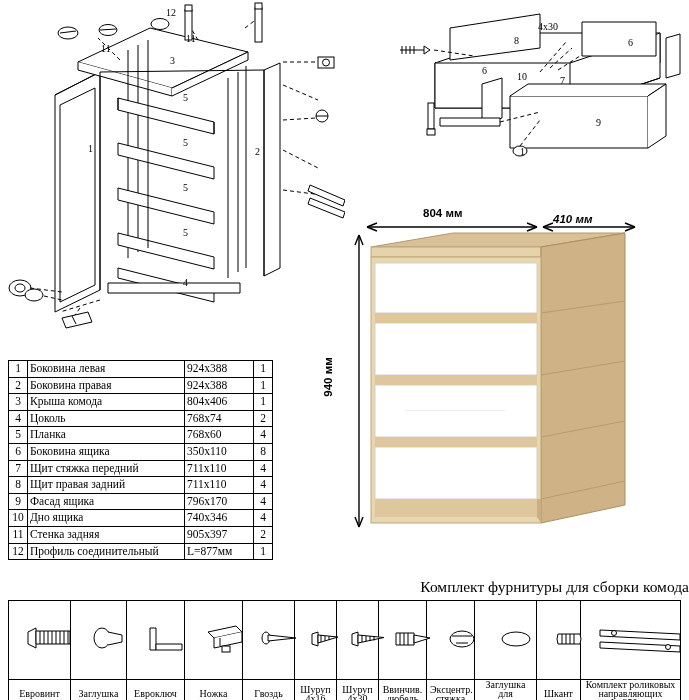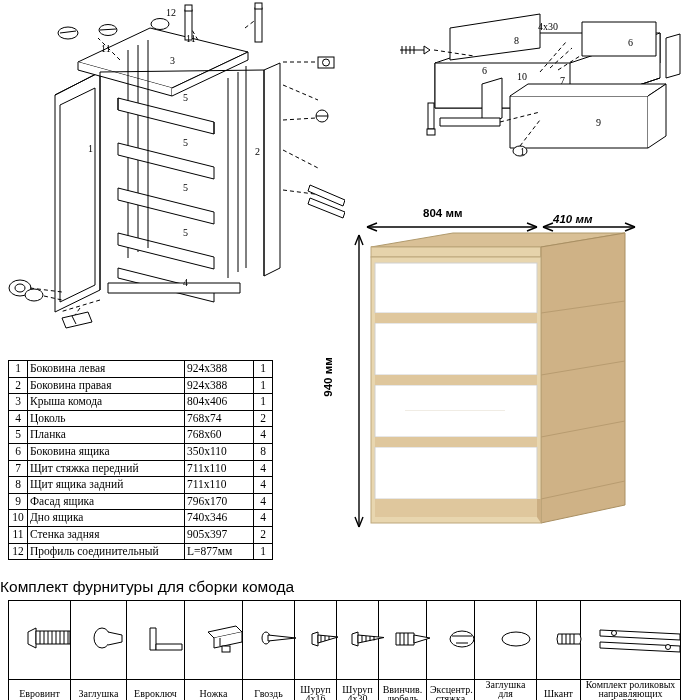--- a/index.html
+++ b/index.html
@@ -34,23 +34,23 @@
   .parts-table td.num { width:14px; text-align:center; }
   .parts-table td.name { width:152px; }
   .parts-table td.dim { width:64px; text-align:left; }
   .parts-table td.qty { width:14px; text-align:center; }
 
   
   .hw-title {
     position:absolute;
     left:0; top:578px;
     width:689px;
-    text-align:left;
+    text-align:right;
     font-size:15.5px;
-    font-family:Liberation Sans, sans-serif;
+    font-family:Liberation Serif, serif;
   }
   .hw-table {
     position:absolute;
     left:8px; top:600px;
     border-collapse:collapse;
     font-size:7.4px;
     font-family:"Liberation Serif", serif;
     table-layout:fixed;
     width:672px;
   }
@@ -261,21 +261,21 @@
         <td class="qty">8</td>
       </tr>
       <tr>
         <td class="num">7</td>
         <td class="name">Щит стяжка передний</td>
         <td class="dim">711х110</td>
         <td class="qty">4</td>
       </tr>
       <tr>
         <td class="num">8</td>
-        <td class="name">Щит ящика задний</td>
+        <td class="name">Щит правая задний</td>
         <td class="dim">711х110</td>
         <td class="qty">4</td>
       </tr>
       <tr>
         <td class="num">9</td>
         <td class="name">Фасад ящика</td>
         <td class="dim">796х170</td>
         <td class="qty">4</td>
       </tr>
       <tr>

